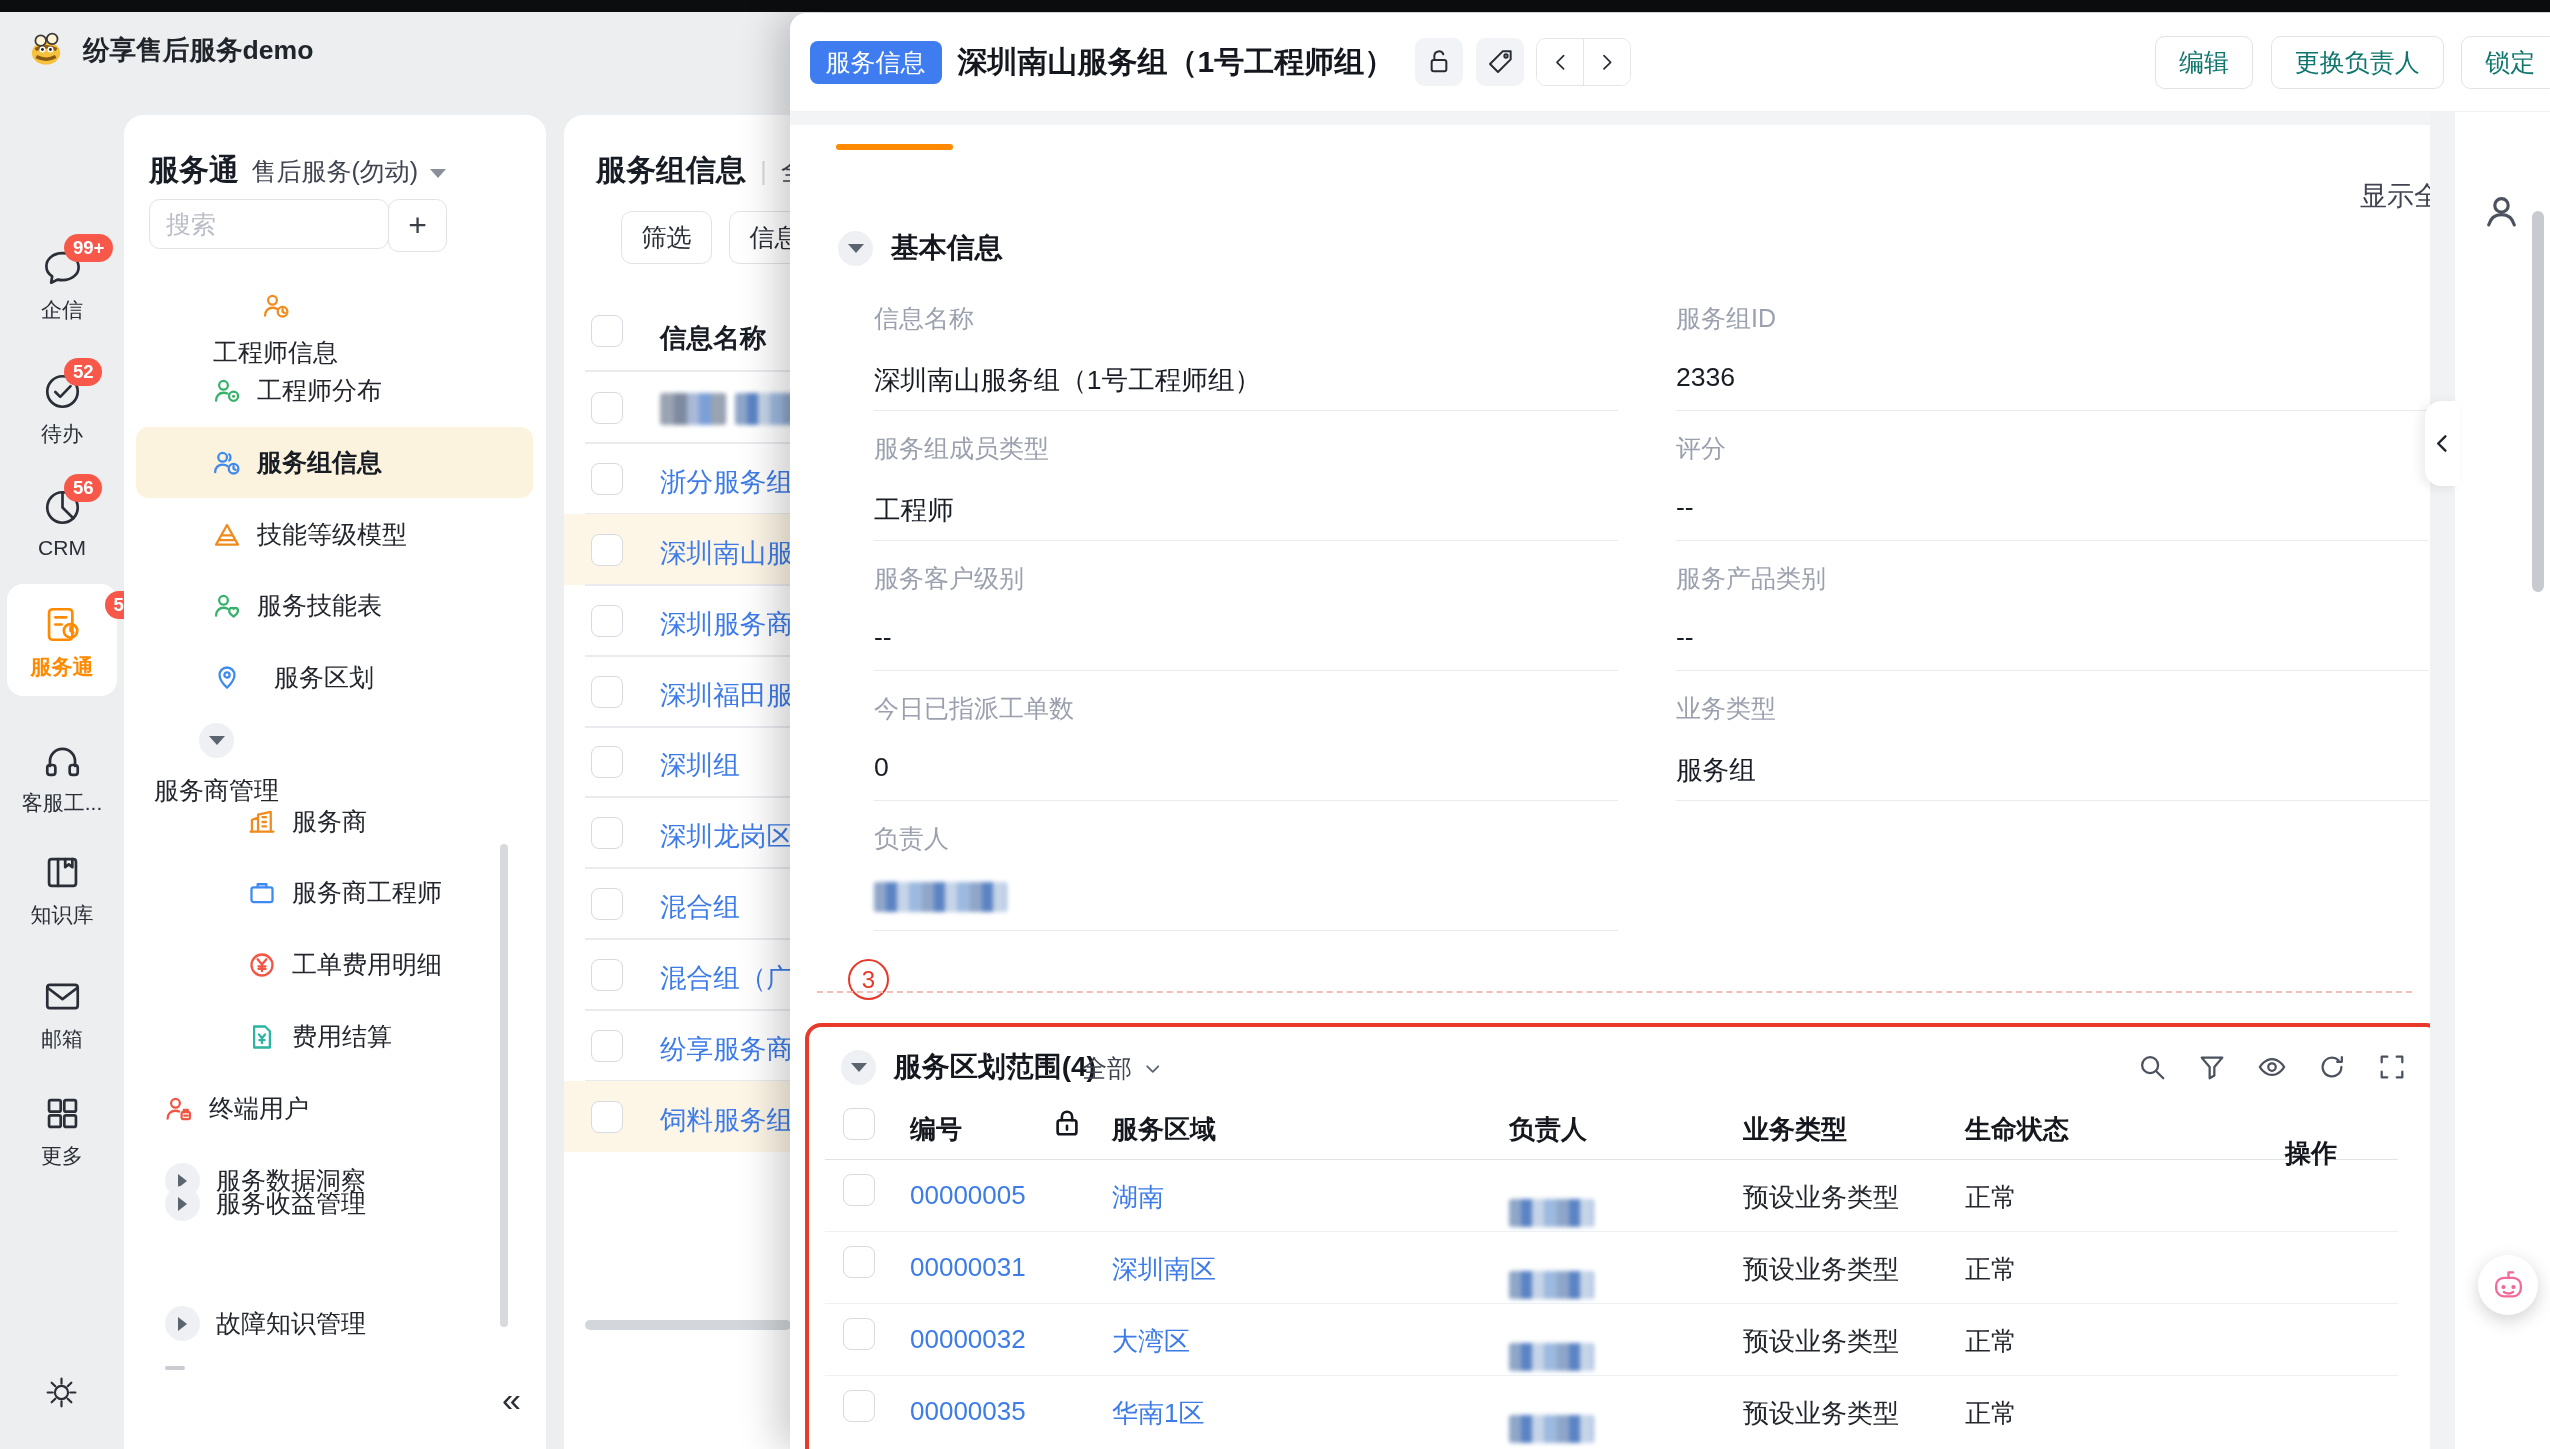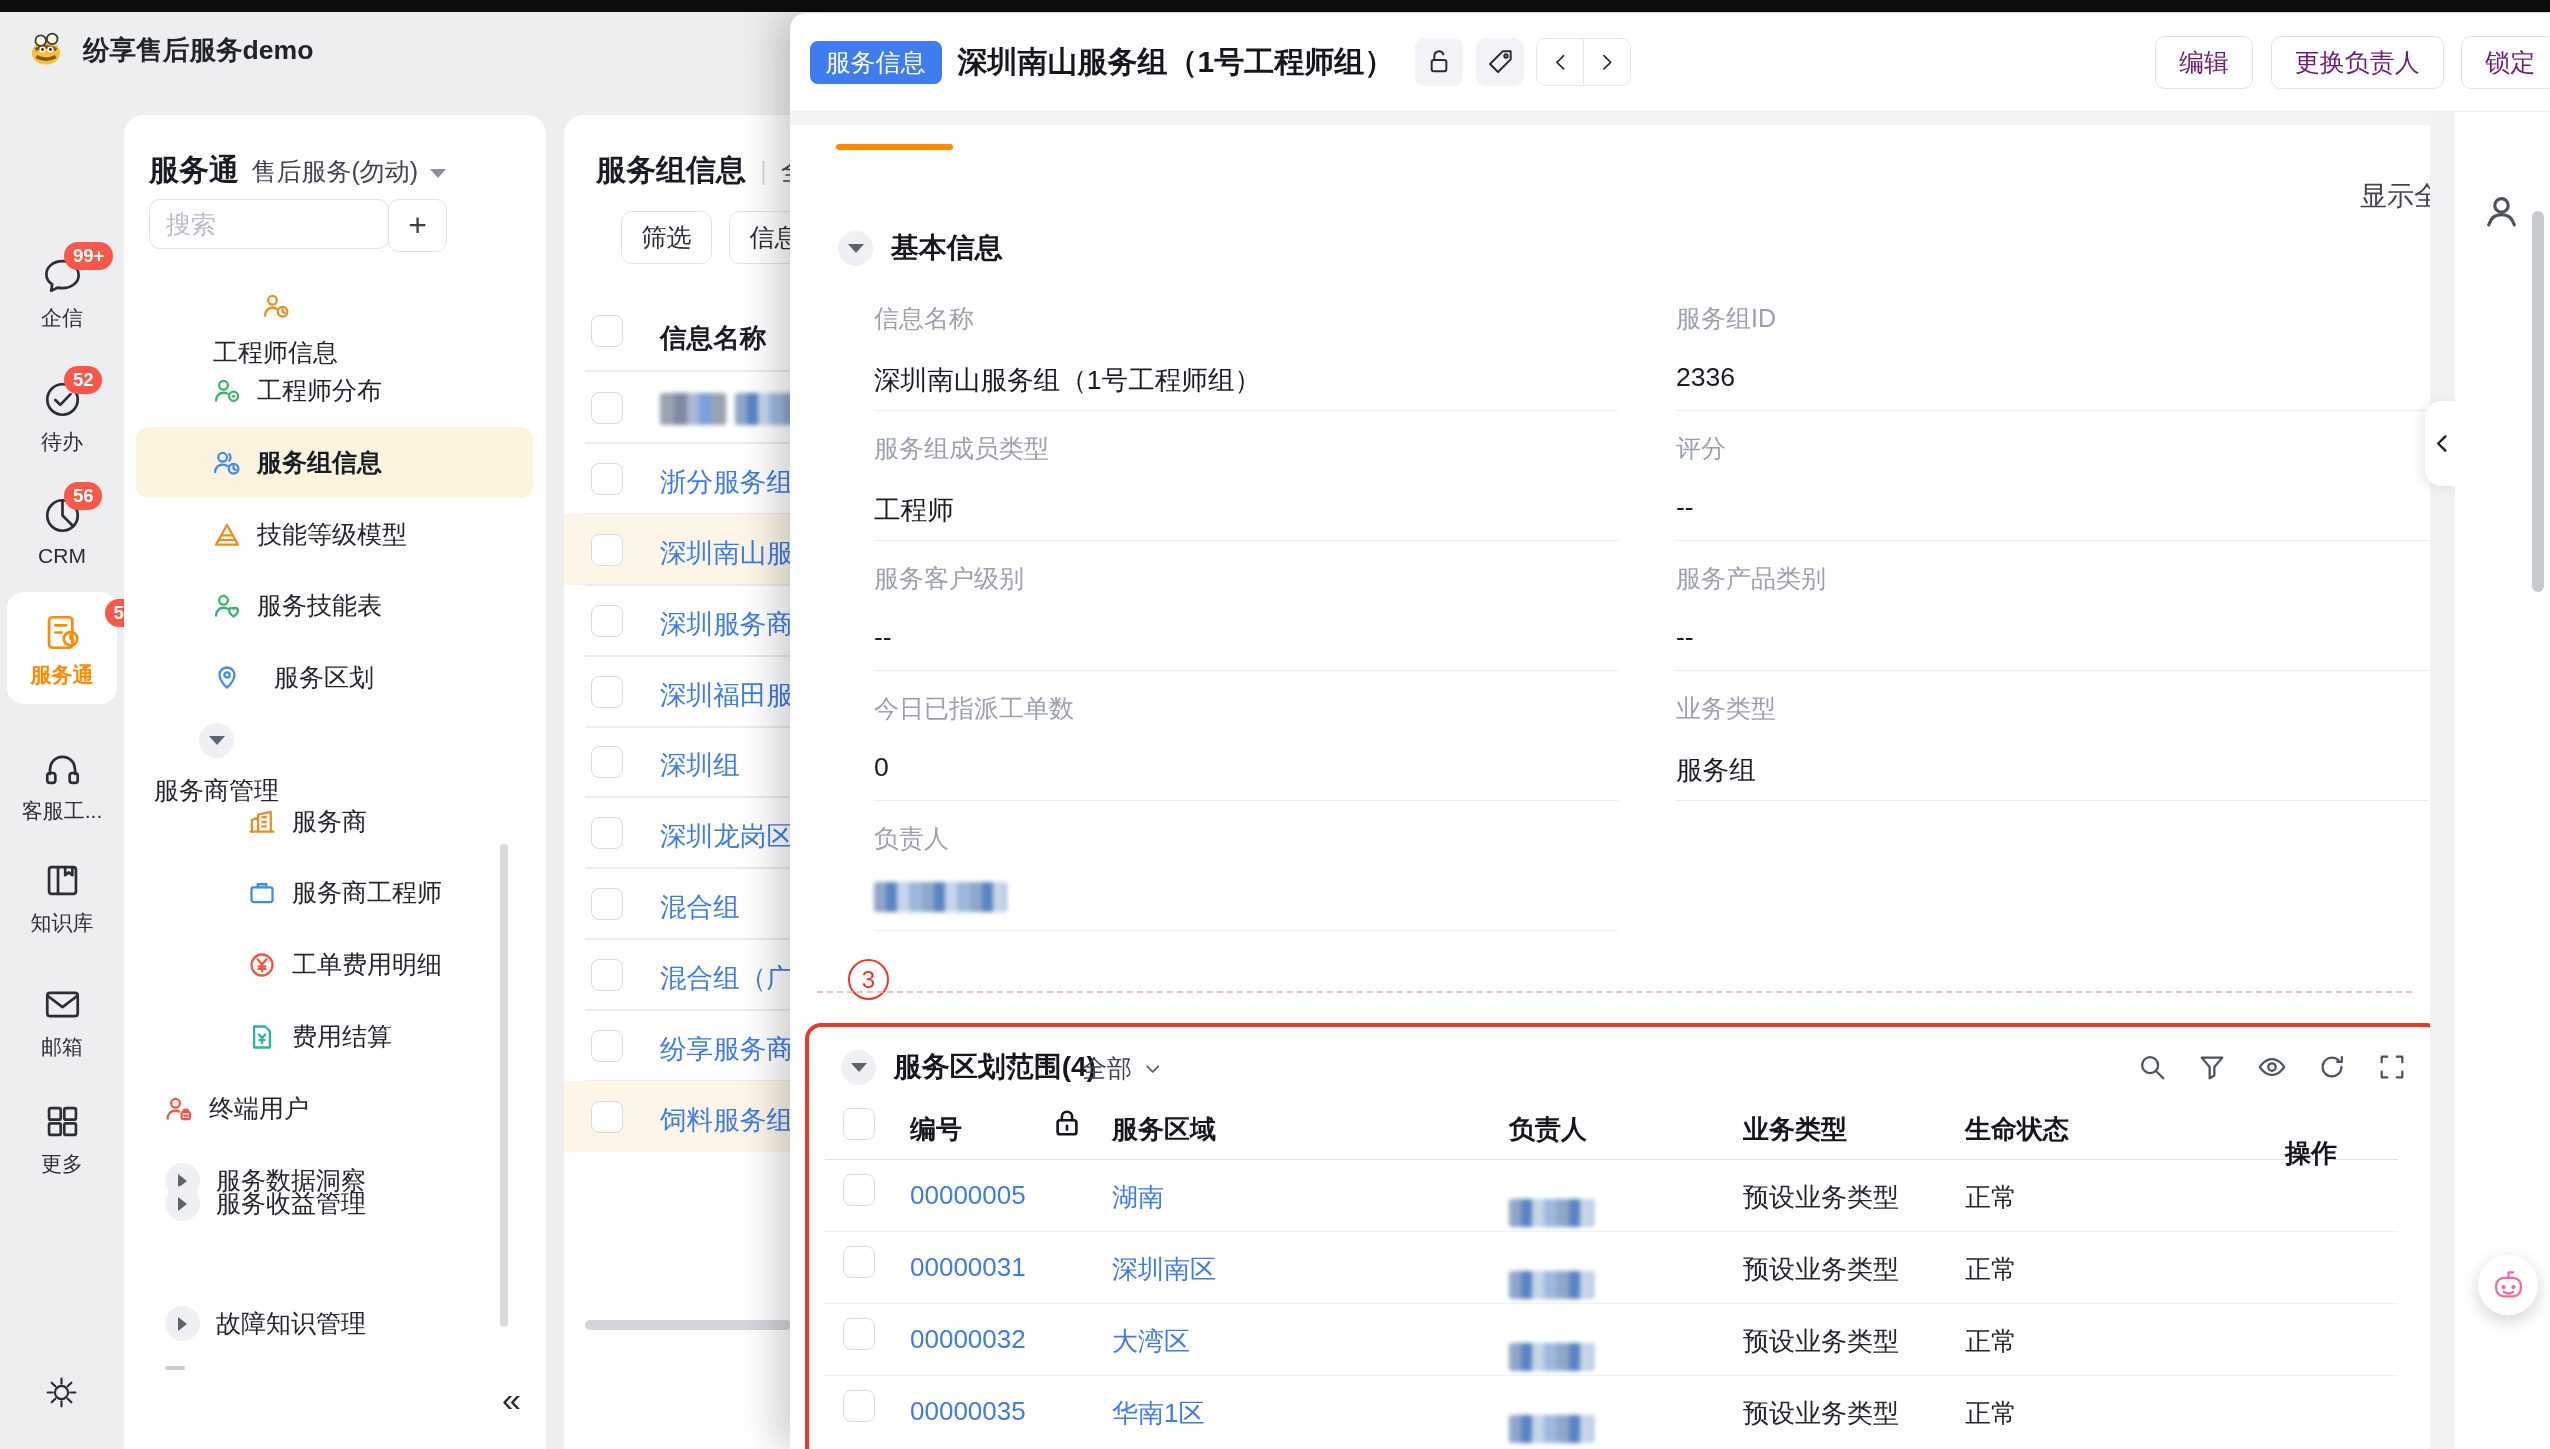--- a/index.html
+++ b/index.html
@@ -8,21 +8,21 @@
   svg{display:block}
 
   
   #topbar{position:absolute;left:0;top:0;width:100%;height:12.4px;background:#0c0d0f;}
 
   
   #brand{position:absolute;left:23px;top:28px;display:flex;align-items:center;gap:14px;}
   #brand .txt{font-size:26.6px;font-weight:bold;color:#20242b;}
 
   
-  #navrail{position:absolute;left:0;top:93px;width:140px;bottom:0;}
+  #navrail{position:absolute;left:0;top:85px;width:140px;bottom:0;}
   .nav-item{position:absolute;left:0;width:124px;text-align:center;cursor:pointer;}
   .nav-item .ic{width:43px;height:43px;margin:0 auto;color:#2a2e36;}
   .nav-item .lb{margin-top:7px;font-size:21px;color:#2a2e36;}
   .nav-item .badge{position:absolute;left:64px;top:-12.4px;background:#f7584a;color:#fff;
      font-size:18.6px;line-height:28px;padding:0 8.9px;border-radius:16px;font-weight:bold;}
   .nav-item.active .bg{position:absolute;left:7px;top:-19.5px;width:110px;height:112px;background:#fff;border-radius:16px;}
   .nav-item.active .ic,.nav-item.active .lb{color:#ff8a00;position:relative;}
   .nav-item.active .lb{font-weight:bold;}
   .nav-item .ic svg,.gear svg{stroke:currentColor;fill:none;stroke-width:3;stroke-linecap:round;stroke-linejoin:round;width:100%;height:100%;}
   .gear{position:absolute;left:44px;top:1375px;width:35px;height:35px;color:#2a2e36;cursor:pointer;}
@@ -80,21 +80,21 @@
   .d-head{position:absolute;left:0;top:0;width:100%;height:99px;display:flex;align-items:center;padding:0 26.6px 0 19.5px;box-sizing:border-box;border-bottom:1.8px solid #eff1f3;}
   .d-badge{background:#3e7cf0;color:#fff;font-size:25px;height:43px;display:flex;align-items:center;padding:0 16px;border-radius:8px;flex:0 0 auto;}
   .d-title{font-size:30px;font-weight:bold;color:#14171d;margin:0 8.9px 0 16px;white-space:nowrap;}
   .icbtn{width:48px;height:48px;border-radius:9.7px;background:#f2f3f6;display:flex;align-items:center;justify-content:center;color:#272b33;margin-left:12.4px;cursor:pointer;flex:0 0 auto;}
   .icbtn svg,.pager svg,.hico svg{stroke:currentColor;fill:none;stroke-width:3;stroke-linecap:round;stroke-linejoin:round;}
   .pager{display:flex;margin-left:12.4px;border:1.8px solid #e3e5e9;border-radius:9.7px;overflow:hidden;flex:0 0 auto;}
   .pager div{width:46px;height:46px;display:flex;align-items:center;justify-content:center;color:#272b33;background:#fff;cursor:pointer;}
   .pager div + div{border-left:1.8px solid #e3e5e9;}
   .d-spacer{flex:1;}
   .dbtn{height:51px;border:1.8px solid #dfe2e6;border-radius:9.7px;background:#fff;display:flex;align-items:center;
-     padding:0 23px;font-size:25px;color:#701a75;margin-left:17.7px;cursor:pointer;white-space:nowrap;flex:0 0 auto;}
+     padding:0 23px;font-size:25px;color:#0f766e;margin-left:17.7px;cursor:pointer;white-space:nowrap;flex:0 0 auto;}
   .hico{width:34px;height:34px;color:#272b33;margin-left:30px;cursor:pointer;flex:0 0 auto;}
 
   .tabstrip{position:absolute;left:0;top:99px;width:1640px;height:43px;background:#fff;}
   .tabstrip .band{position:absolute;left:0;top:0;width:100%;height:12.4px;background:#f3f4f6;}
   .tabstrip .ind{position:absolute;left:46px;top:32px;width:117px;height:6.2px;background:#ff8a00;border-radius:3.5px;}
 
   .toggle-row{position:absolute;top:156px;right:152px;height:53px;display:flex;align-items:center;gap:19.5px;}
   .toggle-row .lab{font-size:27px;color:#3f4450;}
   .switch{width:57px;height:32px;border-radius:16px;background:#ff8a00;position:relative;cursor:pointer;}
   .switch .knob{position:absolute;right:3.5px;top:3.5px;width:25px;height:25px;border-radius:50%;background:#fff;}

